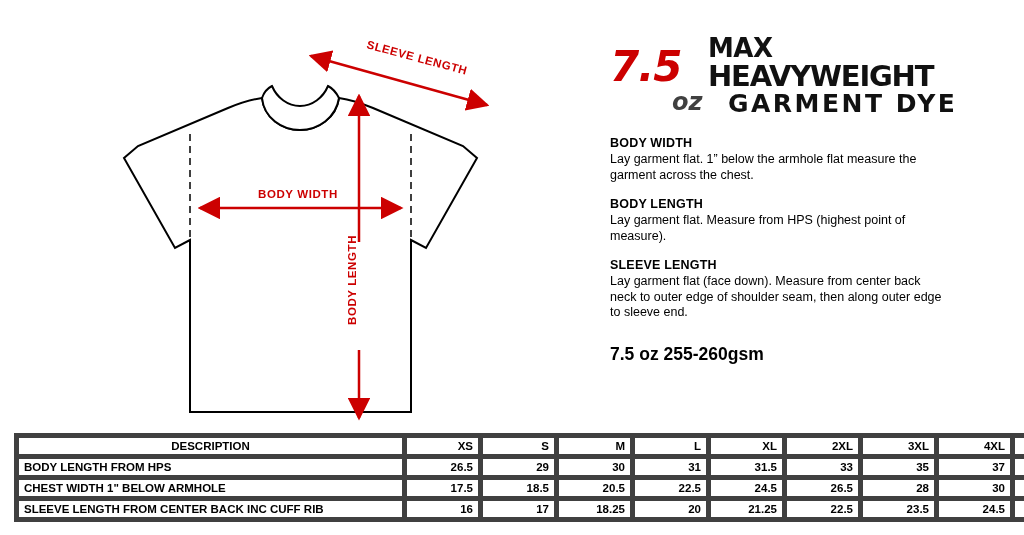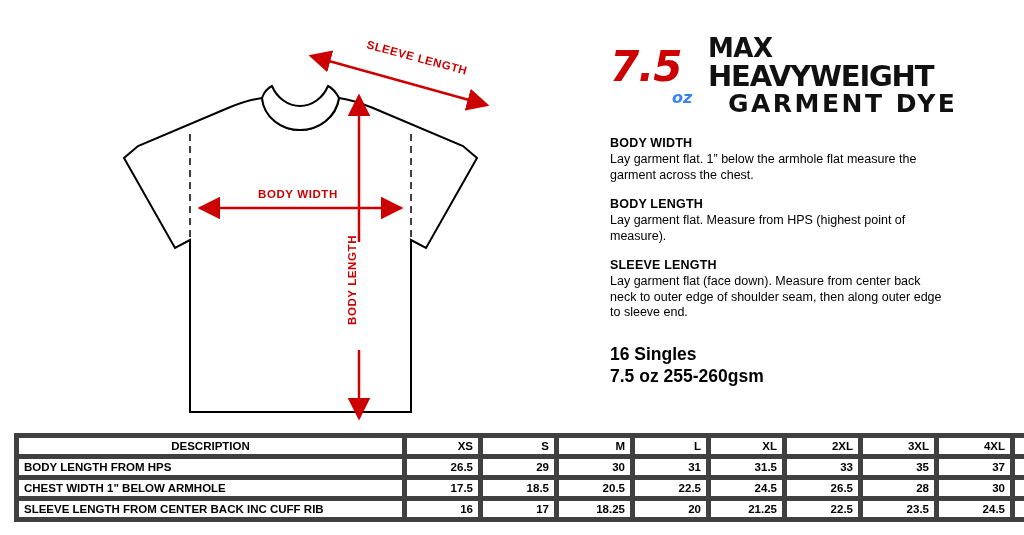--- a/index.html
+++ b/index.html
@@ -51,22 +51,22 @@
     color: #cc0000;
     letter-spacing: -1px;
     font-style: italic;
   }
   .logo-oz {
     position: absolute;
     left: 62px;
     top: 66px;
     font-family: "DejaVu Sans", sans-serif;
     font-weight: bold;
-    font-size: 16px;
-    color: #3b82f6;
+    font-size: 24px;
+    color: #404040;
     font-style: italic;
   }
   .logo-lines {
     position: absolute;
     left: 98px;
     top: 12px;
     width: 300px;
   }
   .logo-line {
     font-family: "DejaVu Sans", sans-serif;
@@ -232,21 +232,20 @@
       <div class="sec-title">BODY LENGTH</div>
       <div class="sec-body">Lay garment flat. Measure from HPS (highest point of measure).</div>
     </div>
 
     <div class="sec">
       <div class="sec-title">SLEEVE LENGTH</div>
       <div class="sec-body">Lay garment flat (face down). Measure from center back neck to outer edge of shoulder seam, then along outer edge to sleeve end.</div>
     </div>
 
     <div class="weights">
-      <div class="weight-line">16 Singles</div>
       <div class="weight-line">7.5 oz 255-260gsm</div>
     </div>
   </div>
 
   <table id="size-table">
     <colgroup>
       <col class="c-desc">
       <col class="c-size">
         <col class="c-size">
         <col class="c-size">

